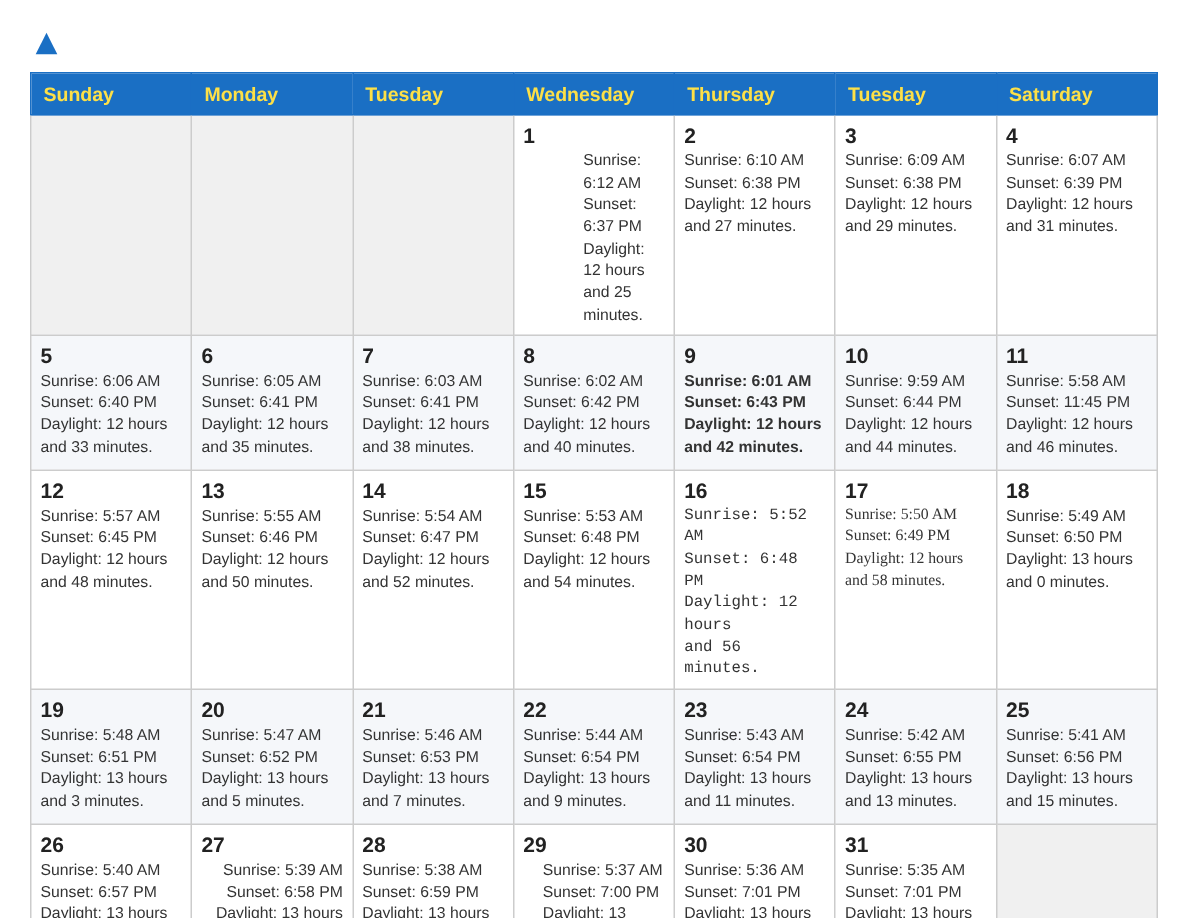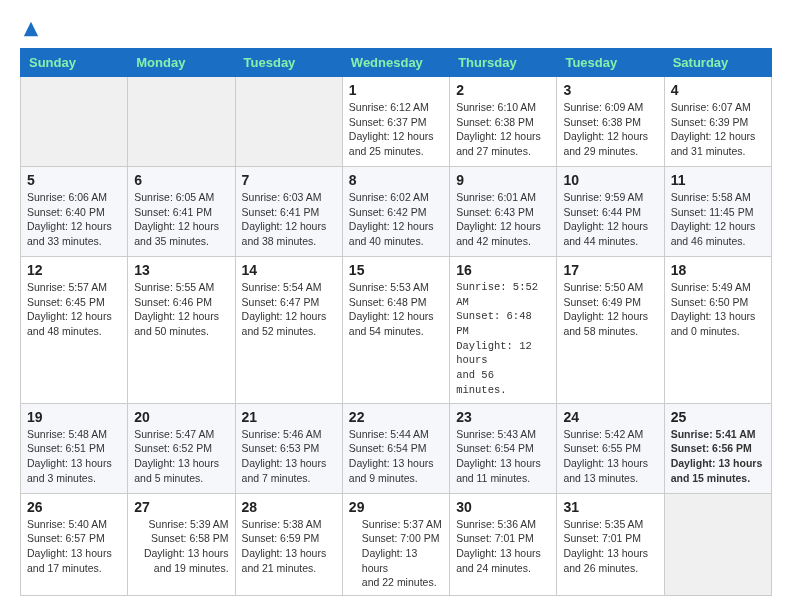--- a/index.html
+++ b/index.html
@@ -49,21 +49,21 @@
       color: #444;
       margin-top: 2px;
     }
     .calendar {
       width: 100%;
       border-collapse: collapse;
       font-size: 11px;
     }
     .calendar th {
       background-color: #1a6fc4;
-      color: #86efac;
+      color: #fde047;
       text-align: left;
       padding: 6px 8px;
       font-size: 13px;
       font-weight: bold;
       border: 1px solid #1a6fc4;
     }
     .calendar td {
       border: 1px solid #ccc;
       vertical-align: top;
       padding: 5px 6px;
@@ -120,21 +120,21 @@
         <th>Saturday</th>
       </tr>
   </thead>
   <tbody id="calendar-body">
   <tr>
         <td class="empty-cell"></td>
         <td class="empty-cell"></td>
         <td class="empty-cell"></td>
         <td>
           <div class="day-num">1</div>
-          <div class="day-info" style="white-space: pre-line;">Sunrise: 6:12 AM
+          <div class="day-info" style="white-space: pre-line; margin-left: 40px;">Sunrise: 6:12 AM
 Sunset: 6:37 PM
 Daylight: 12 hours
 and 25 minutes.</div>
         </td>
         <td>
           <div class="day-num">2</div>
           <div class="day-info" style="white-space: pre-line;">Sunrise: 6:10 AM
 Sunset: 6:38 PM
 Daylight: 12 hours
 and 27 minutes.</div>
@@ -178,21 +178,21 @@
         </td>
         <td>
           <div class="day-num">8</div>
           <div class="day-info" style="white-space: pre-line;">Sunrise: 6:02 AM
 Sunset: 6:42 PM
 Daylight: 12 hours
 and 40 minutes.</div>
         </td>
         <td>
           <div class="day-num">9</div>
-          <div class="day-info" style="white-space: pre-line;">Sunrise: 6:01 AM
+          <div class="day-info" style="white-space: pre-line; font-weight: bold;">Sunrise: 6:01 AM
 Sunset: 6:43 PM
 Daylight: 12 hours
 and 42 minutes.</div>
         </td>
         <td>
           <div class="day-num">10</div>
           <div class="day-info" style="white-space: pre-line;">Sunrise: 9:59 AM
 Sunset: 6:44 PM
 Daylight: 12 hours
 and 44 minutes.</div>
@@ -236,21 +236,21 @@
         </td>
         <td>
           <div class="day-num">16</div>
           <div class="day-info" style="white-space: pre-line; font-family: Liberation Mono, monospace;">Sunrise: 5:52 AM
 Sunset: 6:48 PM
 Daylight: 12 hours
 and 56 minutes.</div>
         </td>
         <td>
           <div class="day-num">17</div>
-          <div class="day-info" style="white-space: pre-line;">Sunrise: 5:50 AM
+          <div class="day-info" style="white-space: pre-line; font-family: Liberation Serif, serif;">Sunrise: 5:50 AM
 Sunset: 6:49 PM
 Daylight: 12 hours
 and 58 minutes.</div>
         </td>
         <td>
           <div class="day-num">18</div>
           <div class="day-info" style="white-space: pre-line;">Sunrise: 5:49 AM
 Sunset: 6:50 PM
 Daylight: 13 hours
 and 0 minutes.</div>
@@ -294,21 +294,21 @@
         </td>
         <td>
           <div class="day-num">24</div>
           <div class="day-info" style="white-space: pre-line;">Sunrise: 5:42 AM
 Sunset: 6:55 PM
 Daylight: 13 hours
 and 13 minutes.</div>
         </td>
         <td>
           <div class="day-num">25</div>
-          <div class="day-info" style="white-space: pre-line; font-weight: bold;">Sunrise: 5:41 AM
+          <div class="day-info" style="white-space: pre-line;">Sunrise: 5:41 AM
 Sunset: 6:56 PM
 Daylight: 13 hours
 and 15 minutes.</div>
         </td>
       </tr>
       <tr>
         <td>
           <div class="day-num">26</div>
           <div class="day-info" style="white-space: pre-line;">Sunrise: 5:40 AM
 Sunset: 6:57 PM

